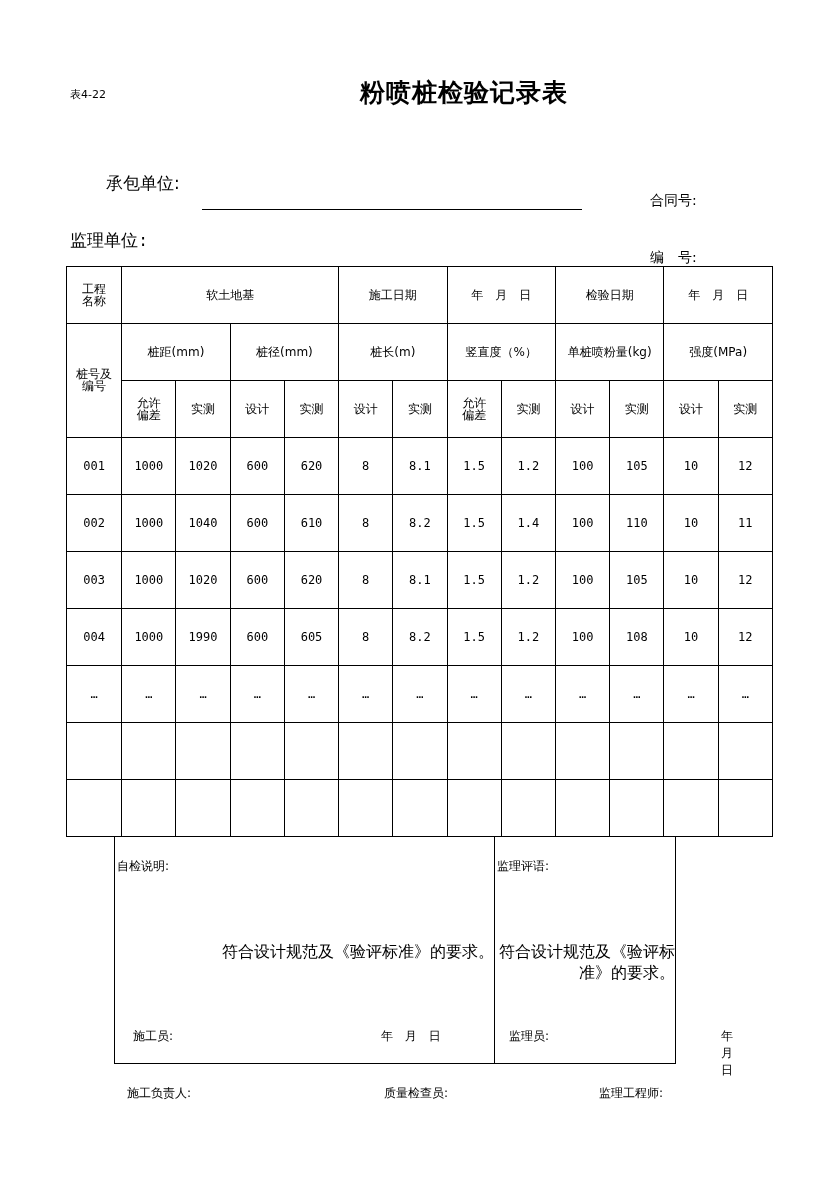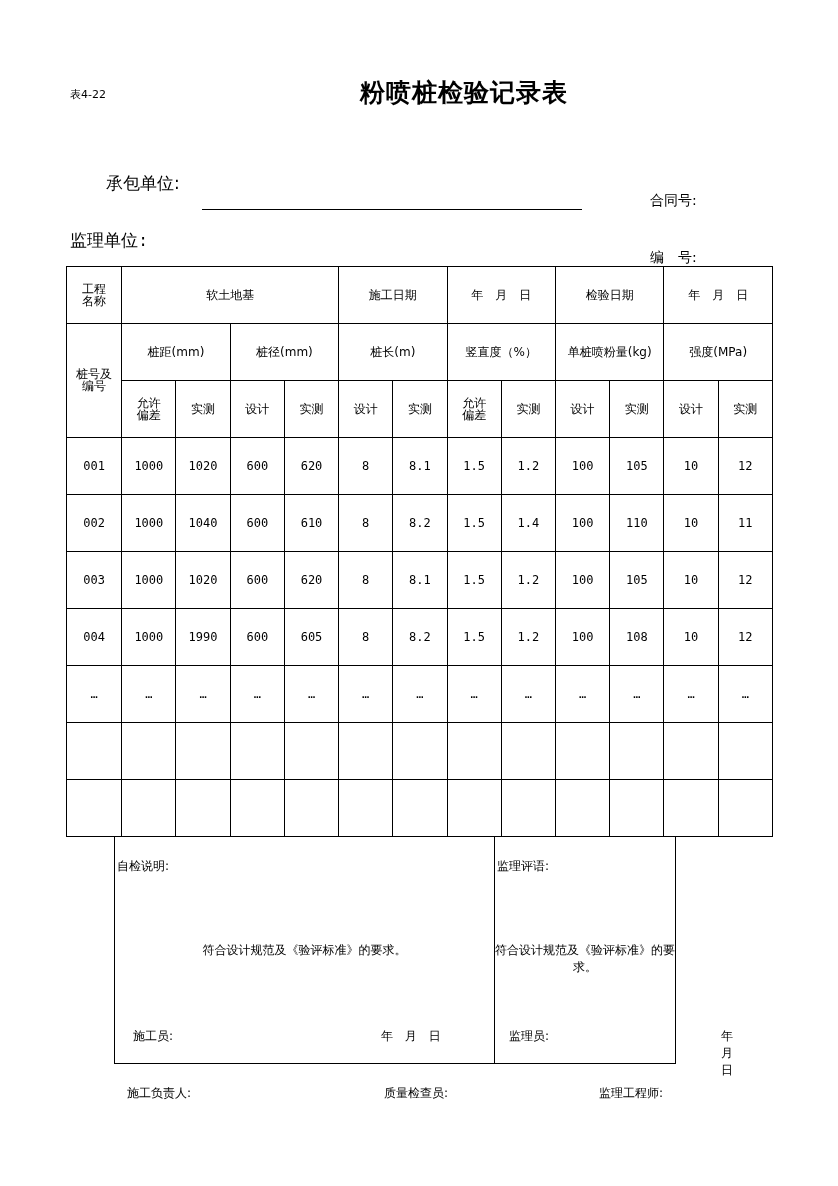--- a/index.html
+++ b/index.html
@@ -25,21 +25,21 @@
   table.grid tr.d { height:57px; }
   td .stack { display:inline-block; line-height:12px; font-size:12px; }
   td.num { font-family:"DejaVu Sans Mono", "Liberation Mono", monospace; font-size:12px; }
 
   .remarks { position:absolute; left:66px; top:836px; width:562px; height:228px;
              border:1px solid #000; border-top:none; box-sizing:border-box; display:flex;margin-left:48px; }
   .remarks .half { position:relative; height:100%; box-sizing:border-box; }
   .remarks .left { width:380px; border-right:1px solid #000; }
   .remarks .right { flex:1; }
   .rk-title { position:absolute; left:2px; top:22px; font-size:12px; }
-  .rk-body { position:absolute; left:0; right:0; top:106px; text-align:center; font-size:12px; }
+  .rk-body { position:absolute; left:0; right:0; top:106px; text-align:right; font-size:16px; }
   .rk-sign { position:absolute; left:18px; top:192px; font-size:12px; }
   .rk-date { position:absolute; top:192px; font-size:12px; word-spacing:8px; }
   .left .rk-date { left:266px; }
   .right .rk-date { left:226px; }
   .right .rk-sign { left:14px; }
   .footer-item { top:1085px; font-size:12px;margin-left:29px; }
 </style>
 </head>
 <body>
 

